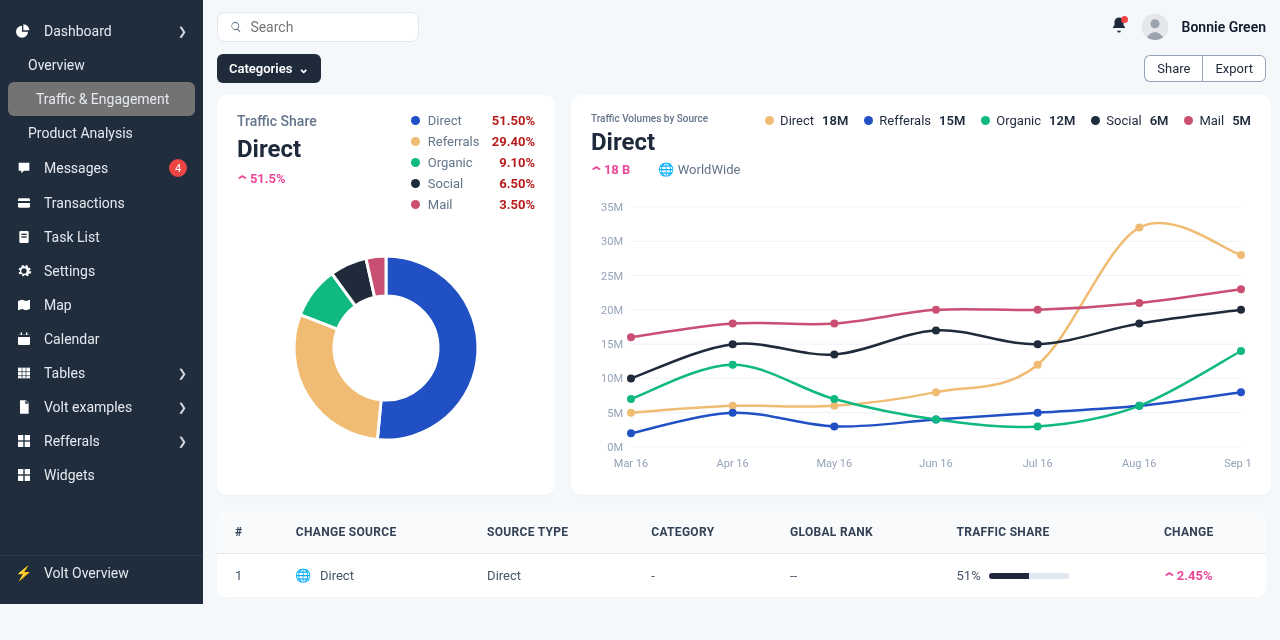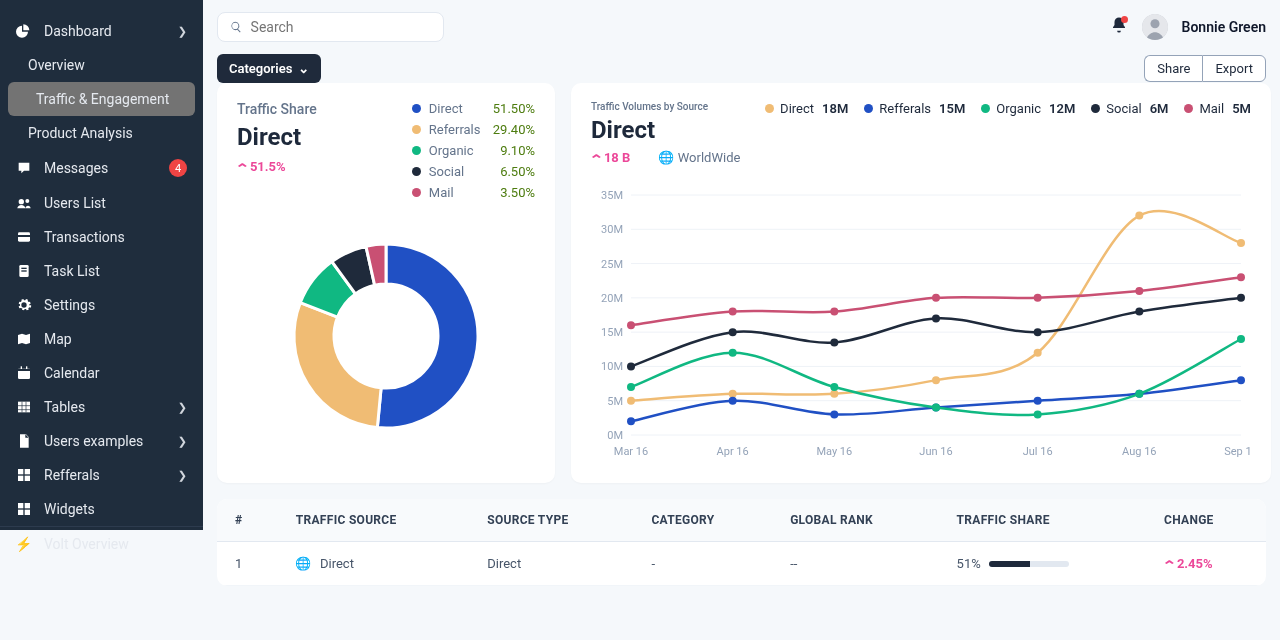--- a/index.html
+++ b/index.html
@@ -1,56 +1,56 @@
 <!DOCTYPE html>
 <html><head>
 <meta charset="utf-8">
 <style>
   *{box-sizing:border-box;margin:0;padding:0;font-family:-apple-system,BlinkMacSystemFont,"Segoe UI",Roboto,sans-serif}
   body{width:1280px;height:640px;overflow:hidden;background:#f5f8fb;display:flex}
-  .sidebar{width:203px;height:530px;background:#1f2d3d;color:#fff;padding:14px 0;flex-shrink:0;display:flex;flex-direction:column}
+  .sidebar{width:203px;height:604px;background:#1f2d3d;color:#fff;padding:14px 0;flex-shrink:0;display:flex;flex-direction:column}
   .sidebar ul{list-style:none}
   .nav-item{display:flex;align-items:center;padding:9px 16px;font-size:14px;cursor:pointer;color:#e5e9ef;position:relative}
   .nav-item .nicon{width:16px;height:16px;margin-right:12px;display:inline-flex;align-items:center;justify-content:center;fill:currentColor}
   .nav-item .chev{margin-left:auto;font-size:11px;opacity:.9}
   .nav-sub{padding-left:28px !important}
   .nav-item.active{background:#737373;border-radius:6px;margin:0 8px;padding-left:40px}
   .badge-msg{margin-left:auto;background:#ef4444;color:#fff;border-radius:50%;font-size:11px;width:18px;height:18px;display:flex;align-items:center;justify-content:center}
   .bottom-sep{border-top:1px solid #2d3b4e;margin-top:auto}
   .main{flex:1;padding:12px 14px;overflow:hidden}
   .topbar{display:flex;align-items:center;margin-bottom:12px}
-  .search{display:flex;align-items:center;background:#fff;border:1px solid #e2e8f0;border-radius:8px;padding:6px 12px;width:227px}
+  .search{display:flex;align-items:center;background:#fff;border:1px solid #e2e8f0;border-radius:8px;padding:6px 12px;width:202px}
   .search svg{width:14px;height:14px;fill:#64748b;margin-right:8px}
   .search input{border:none;outline:none;font-size:14px;color:#334155;width:100%}
   .topbar-right{margin-left:auto;display:flex;align-items:center;gap:14px}
   .bell-wrap{position:relative}
   .bell-dot{position:absolute;top:0;right:0;width:7px;height:7px;background:#ef4444;border-radius:50%}
   .avatar{width:26px;height:26px;border-radius:50%;background:#d1d5db;overflow:hidden;display:inline-flex;align-items:center;justify-content:center}
   .avatar svg{width:100%;height:100%}
   .username{font-size:14px;font-weight:600;color:#0f172a}
-  .actionrow{display:flex;align-items:center;margin-bottom:0}
+  .actionrow{display:flex;align-items:center;margin-bottom:12px}
   .cat-btn{background:#1f2a3b;color:#fff;border:none;border-radius:6px;padding:7px 12px;font-size:13px;font-weight:600;display:flex;align-items:center;gap:6px;cursor:pointer}
   .btn-group{margin-left:auto;display:flex}
   .btn-outline{background:#fff;border:1px solid #94a3b8;padding:5px 12px;font-size:13px;color:#1e293b;cursor:pointer}
   .btn-outline:first-child{border-radius:6px 0 0 6px;border-right:none}
   .btn-outline:last-child{border-radius:0 6px 6px 0}
   .cards-row{display:flex;gap:16px;margin-bottom:16px}
   .card{background:#fff;border-radius:10px;padding:18px 20px;box-shadow:0 1px 2px rgba(0,0,0,0.03)}
   .card.small{width:338px;flex-shrink:0}
   .card.big{flex:1}
   .ts-head{display:flex;gap:20px}
   .ts-head-left h4{font-size:14px;color:#64748b;font-weight:500;margin-bottom:6px}
   .ts-head-left h2{font-size:24px;font-weight:700;color:#1e293b;margin-bottom:8px}
   .delta-up{color:#ec4899;font-size:13px;font-weight:700}
   .delta-up::before{content:"⌃";font-weight:900;margin-right:2px;display:inline-block;transform:scaleX(1.4) translateY(2px)}
   .ts-legend{margin-left:auto;font-size:13px}
   .ts-legend .row{display:flex;align-items:center;gap:8px;margin-bottom:6px}
   .dot{width:9px;height:9px;border-radius:50%;display:inline-block}
   .ts-legend .lab{color:#64748b;width:56px}
-  .ts-legend .val{color:#4d7c0f;font-weight:400;margin-left:auto}
+  .ts-legend .val{color:#b91c1c;font-weight:700;margin-left:auto}
   .donut-wrap{display:flex;justify-content:center;padding:20px 0 0}
   .big-head{display:flex;align-items:flex-start}
   .big-head-left h5{font-size:10px;color:#64748b;font-weight:500;margin-bottom:4px}
   .big-head-left h2{font-size:24px;font-weight:700;color:#1e293b;margin-bottom:6px}
   .big-head-left .meta{display:flex;gap:28px;font-size:13px;color:#64748b}
   .big-legend{margin-left:auto;display:flex;gap:16px;font-size:13px;color:#1e293b}
   .big-legend .item{display:flex;align-items:center;gap:6px}
   .big-legend .val{font-weight:600;margin-left:2px}
   .chart-area{margin-top:20px;height:280px}
   .table-card{background:#fff;border-radius:10px;overflow:hidden}
@@ -90,31 +90,20 @@
           <svg viewBox="0 0 24 24" fill="#fff">
             <path d="M4 4h16v12H12l-4 4v-4H4z"></path>
           </svg>
         </span>
         <span>Messages</span>
         <span class="badge-msg">4</span>
       </li>
       <li class="nav-item">
         <span class="nicon">
           <svg viewBox="0 0 24 24" fill="#fff">
-            <circle cx="8" cy="10" r="4"></circle>
-            <path d="M2 20c0-3 3-5 6-5s6 2 6 5"></path>
-            <circle cx="17" cy="9" r="3"></circle>
-            <path d="M14 20c0-2 2-4 4-4s4 2 4 4"></path>
-          </svg>
-        </span>
-        <span>Users List</span>
-      </li>
-      <li class="nav-item">
-        <span class="nicon">
-          <svg viewBox="0 0 24 24" fill="#fff">
             <rect x="3" y="5" width="18" height="14" rx="2"></rect>
             <rect x="3" y="9" width="18" height="3" fill="#1f2d3d"></rect>
           </svg>
         </span>
         <span>Transactions</span>
       </li>
       <li class="nav-item">
         <span class="nicon">
           <svg viewBox="0 0 24 24" fill="#fff">
             <rect x="5" y="3" width="14" height="18" rx="2"></rect>
@@ -161,21 +150,21 @@
         <span>Tables</span>
         <span class="chev">❯</span>
       </li>
       <li class="nav-item">
         <span class="nicon">
           <svg viewBox="0 0 24 24" fill="#fff">
             <path d="M6 2h9l4 4v16H6z"></path>
             <path d="M14 2v5h5" fill="#1f2d3d"></path>
           </svg>
         </span>
-        <span>Users examples</span>
+        <span>Volt examples</span>
         <span class="chev">❯</span>
       </li>
       <li class="nav-item">
         <span class="nicon">
           <svg viewBox="0 0 24 24" fill="#fff">
             <rect x="3" y="3" width="8" height="8"></rect>
             <rect x="13" y="3" width="8" height="8"></rect>
             <rect x="3" y="13" width="8" height="8"></rect>
             <rect x="13" y="13" width="8" height="8"></rect>
           </svg>
@@ -392,21 +381,21 @@
           </svg>
       </div>
     </div>
   </div>
 
   <div class="table-card">
     <table class="table">
       <thead>
           <tr id="thead-row">
             <th>#</th>
-            <th>TRAFFIC SOURCE</th>
+            <th>CHANGE SOURCE</th>
             <th>SOURCE TYPE</th>
             <th>CATEGORY</th>
             <th>GLOBAL RANK</th>
             <th>TRAFFIC SHARE</th>
             <th>CHANGE</th>
           </tr>
         </thead>
       <tbody id="tbody">
           <tr>
             <td>1</td>

